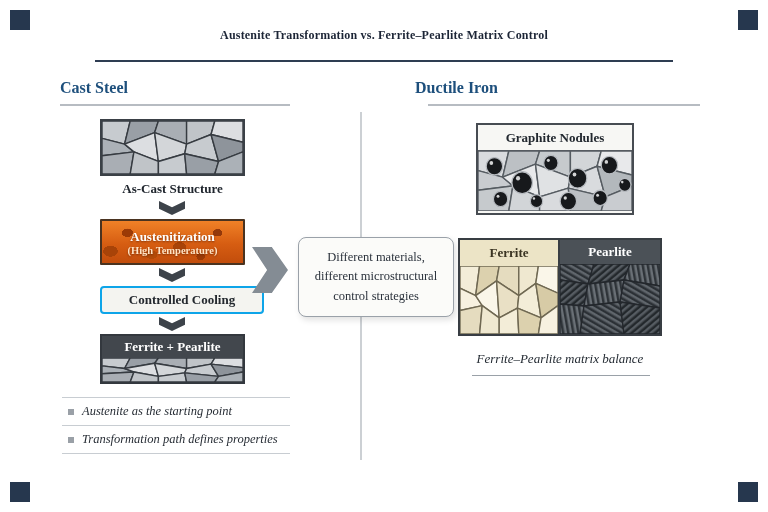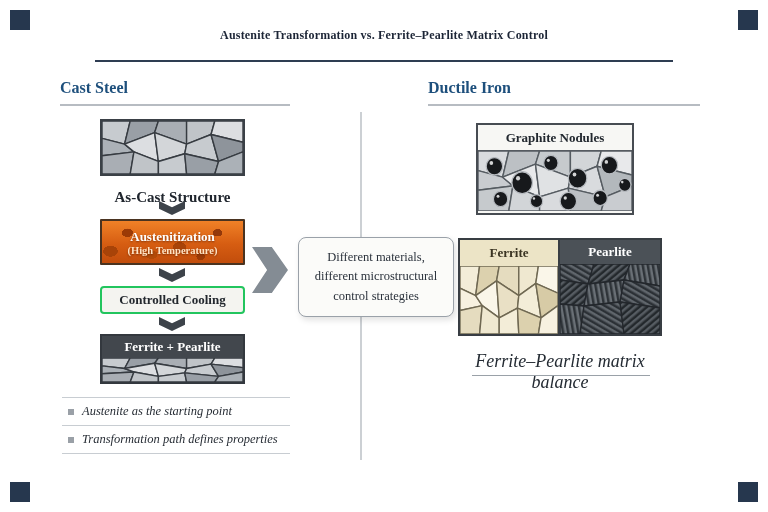--- a/index.html
+++ b/index.html
@@ -9,54 +9,54 @@
   .corner { position:absolute; width:20px; height:20px; background:#26374e; }
   .corner.tl { left:10px; top:10px; } .corner.tr { right:10px; top:10px; }
   .corner.bl { left:10px; bottom:10px; } .corner.br { right:10px; bottom:10px; }
 
   .title { position:absolute; left:0; right:0; top:28px; text-align:center;
            font-size:12px; font-weight:bold; color:#1c2536; letter-spacing:.2px; }
   .title-rule { position:absolute; left:95px; width:578px; top:60px; height:2px; background:#2e3d52; }
 
   .col-header { position:absolute; top:79px; font-size:16px; font-weight:bold; color:#1d4f7c; }
   .col-header.left { left:60px; width:230px; }
-  .col-header.right { left:428px; width:272px; }
+  .col-header.right { left:415px; width:272px; }
   .header-rule { position:absolute; top:104px; height:2px; background:#b7bcc2; }
   .header-rule.left { left:60px; width:230px; }
   .header-rule.right { left:428px; width:272px; }
 
   .v-divider { position:absolute; left:360px; top:112px; width:2px; height:348px; background:#ccd0d4; }
 
   
   .micro-frame { position:absolute; border:2px solid #3a4046; background:#c7cbcf; }
   .micro-frame svg { display:block; width:100%; height:100%; }
   .ascast { left:100px; top:119px; width:145px; height:57px; }
   .ascast-label { position:absolute; left:90px; top:181px; width:165px; text-align:center;
-                  font-size:15px; font-weight:bold; color:#20262e;margin-top:8px; }
+                  font-size:13px; font-weight:bold; color:#20262e; }
 
   .down-arrow { position:absolute; width:26px; height:14px; background:#3d434a;
                 clip-path:polygon(0 0, 50% 45%, 100% 0, 100% 55%, 50% 100%, 0 55%); }
   .arrow1 { left:159px; top:201px; } .arrow2 { left:159px; top:268px; } .arrow3 { left:159px; top:317px; }
 
   .aust-box { position:absolute; left:100px; top:219px; width:145px; height:46px;
               border:2px solid #4a3320; border-radius:1px;
               display:flex; flex-direction:column; align-items:center; justify-content:center;
               background:
                 radial-gradient(9px 7px at 18% 28%, #9c3a06 60%, transparent 61%),
                 radial-gradient(11px 8px at 55% 62%, #a84308 60%, transparent 61%),
                 radial-gradient(8px 6px at 82% 28%, #93380a 60%, transparent 61%),
                 radial-gradient(10px 7px at 35% 80%, #b24a08 60%, transparent 61%),
                 radial-gradient(7px 6px at 70% 85%, #9c3a06 60%, transparent 61%),
                 radial-gradient(12px 9px at 6% 72%, #a84308 60%, transparent 61%),
                 linear-gradient(180deg, #f08127 0%, #d65d12 55%, #c24d0c 100%); }
   .aust-line1 { font-size:13px; font-weight:bold; color:#ffffff; text-shadow:0 1px 2px rgba(90,30,0,.65); }
   .aust-line2 { font-size:10.5px; font-weight:bold; color:#ffe3c4; text-shadow:0 1px 2px rgba(90,30,0,.65); }
 
-  .cool-box { position:absolute; left:100px; top:286px; width:145px; height:28px;
-              background:#f4f4f0; border:2px solid #22c55e; border-radius:4px;
+  .cool-box { position:absolute; left:100px; top:286px; width:164px; height:28px;
+              background:#f4f4f0; border:2px solid #0ea5e9; border-radius:4px;
               display:flex; align-items:center; justify-content:center;
               font-size:13px; font-weight:bold; color:#23282e; }
 
   .fp-box { position:absolute; left:100px; top:334px; width:145px; height:50px; border:2px solid #33383e; }
   .fp-band { height:22px; background:#42474d; color:#ffffff; font-size:13px; font-weight:bold;
              display:flex; align-items:center; justify-content:center; }
   .fp-strip { height:24px; } .fp-strip svg { display:block; width:100%; height:100%; }
 
   .sep { position:absolute; height:1px; background:#c8cdd2; }
   .sep.s1 { left:62px; top:397px; width:228px; }
@@ -86,21 +86,21 @@
   .matrix-card { position:absolute; left:458px; top:238px; width:204px; height:98px;
                  border:2px solid #383d43; display:flex; }
   .matrix-col { width:50%; display:flex; flex-direction:column; }
   .matrix-col.left-col { border-right:2px solid #383d43;text-align:center; }
   .matrix-head { height:26px; display:flex; align-items:center; justify-content:center; font-size:13px; font-weight:bold; }
   .matrix-head.ferrite { background:#ece4c6; color:#3a3422; }
   .matrix-head.pearlite { background:#4b5157; color:#ffffff; }
   .matrix-body { flex:1; } .matrix-body svg { display:block; width:100%; height:100%; }
 
   .matrix-caption { position:absolute; left:458px; top:351px; width:204px; text-align:center;
-                    font-style:italic; font-size:18px; color:#242b33; }
+                    font-style:italic; font-size:13px; color:#242b33; }
   .caption-rule { position:absolute; left:472px; top:375px; width:178px; height:1px; background:#9aa1a8; }
 
   
   .tex-gray  { --c0:#c7cbcf; --c1:#a9aeb4; --c2:#dcdee1; --c3:#999fa6; --c4:#c0c4c8; --c5:#d3d6d9; --c6:#abb1b7; --c7:#8e949b; --gs:#363b41; }
   .tex-pearl { --c0:#d9dbde; --c1:#c6cacd; --c2:#e8e9eb; --c3:#bcc0c4; --c4:#d2d5d8; --c5:#e0e2e4; --c6:#c9ccd0; --c7:#b3b8bc; --gs:#555b61; }
   .tex-cream { --c0:#f3edd8; --c1:#e5dcbf; --c2:#faf6e9; --c3:#dcd1ae; --c4:#efe8d0; --c5:#e9e0c5; --c6:#f7f1e0; --c7:#d7cba6; --gs:#6f6852; }
 </style>
 </head>
 <body>
 

